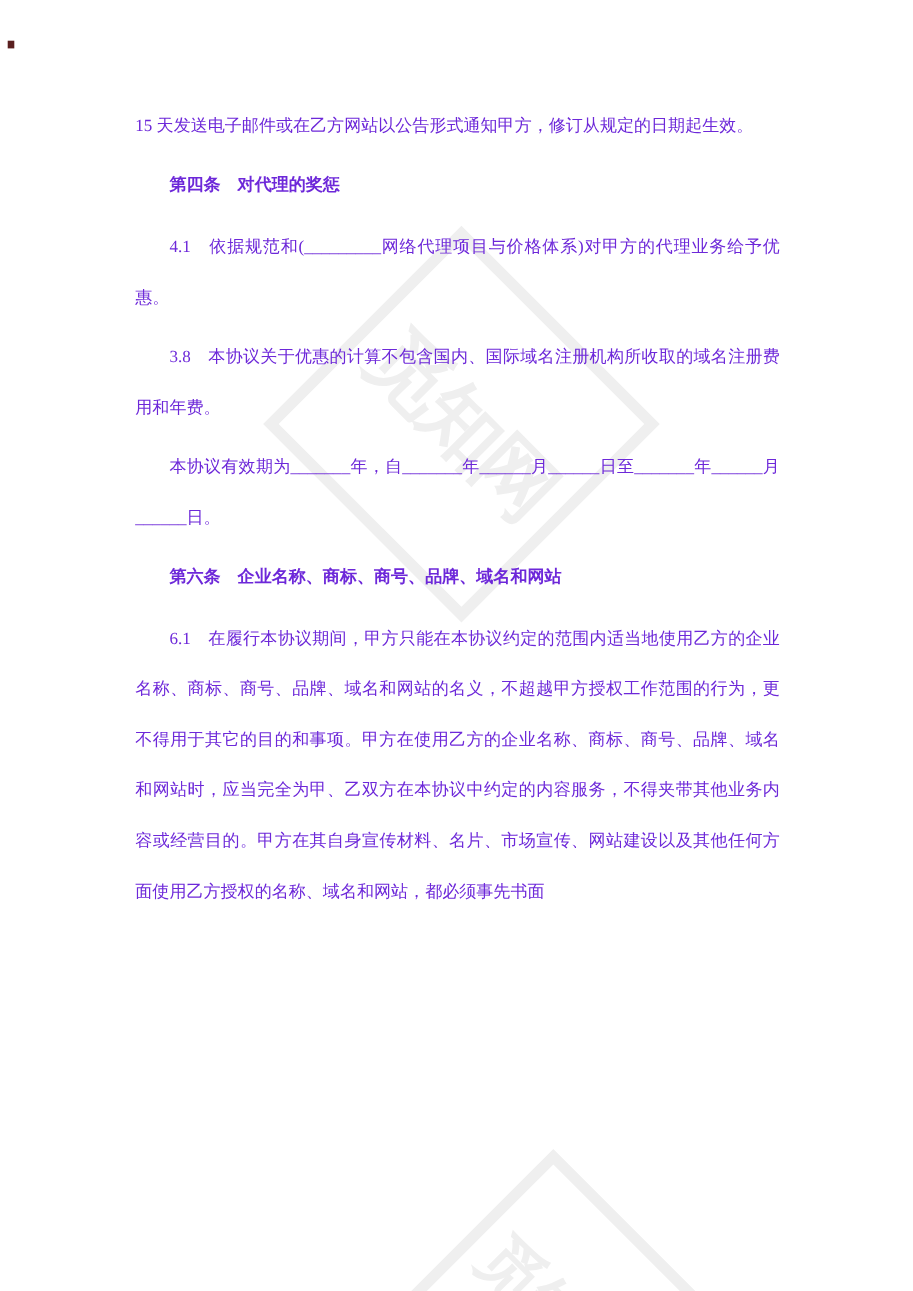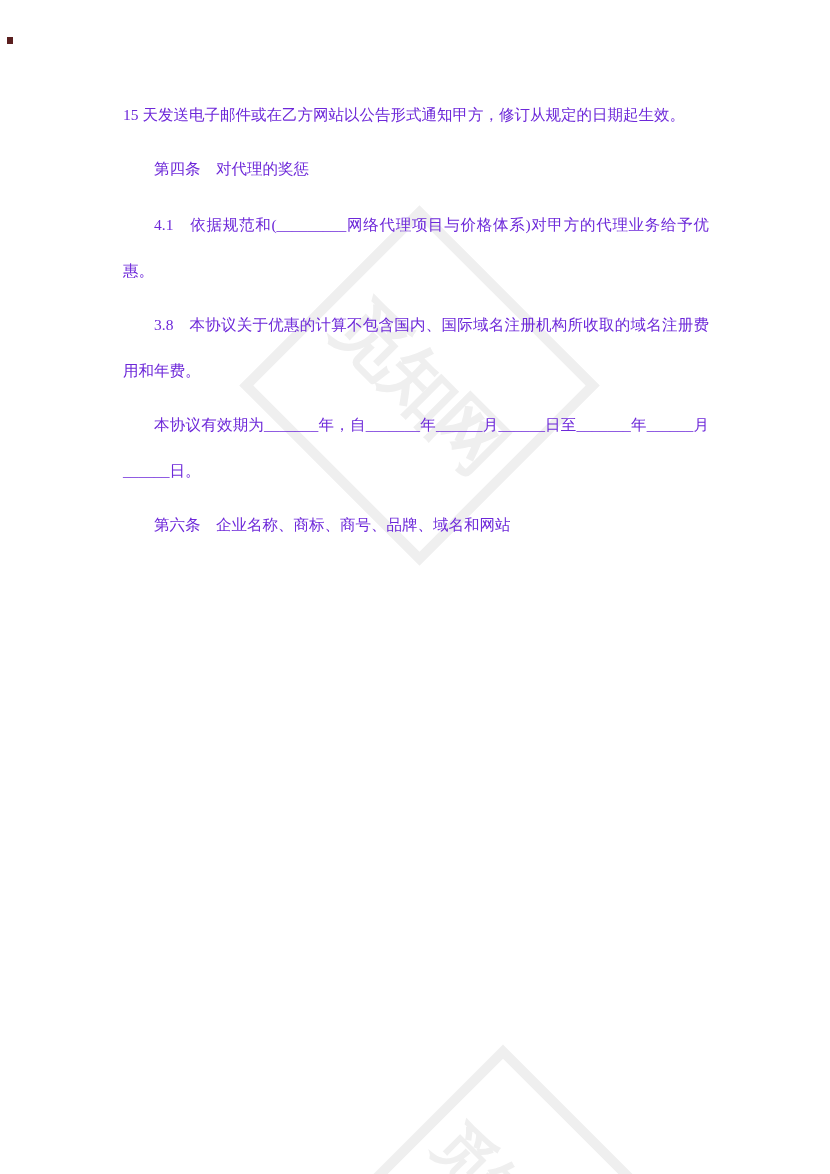--- a/index.html
+++ b/index.html
@@ -63,21 +63,21 @@
     text-align: justify;
   }
   .para {
     margin: 0 0 8px 0;
     text-indent: 2em;
   }
   .para.noindent {
     text-indent: 0;
   }
   .para.heading {
-    font-weight: normal;
+    font-weight: bold;
     margin: 4px 0 10px 0;
   }
   
   .stray-mark {
     position: absolute;
     left: 7px;
     top: 37px;
     width: 6px;
     height: 7px;
     background: #5a1f1f;
@@ -111,15 +111,16 @@
     <p class="para">4.1　依据规范和(_________网络代理项目与价格体系)对甲方的代理业务给予优惠。</p>
 
     <p class="para">3.8　本协议关于优惠的计算不包含国内、国际域名注册机构所收取的域名注册费用和年费。</p>
 
 
 
     <p class="para">本协议有效期为_______年，自_______年______月______日至_______年______月______日。</p>
 
     <p class="para heading">第六条　企业名称、商标、商号、品牌、域名和网站</p>
 
+    <p class="para">6.1　在履行本协议期间，甲方只能在本协议约定的范围内适当地使用乙方的企业名称、商标、商号、品牌、域名和网站的名义，不超越甲方授权工作范围的行为，更不得用于其它的目的和事项。甲方在使用乙方的企业名称、商标、商号、品牌、域名和网站时，应当完全为甲、乙双方在本协议中约定的内容服务，不得夹带其他业务内容或经营目的。甲方在其自身宣传材料、名片、市场宣传、网站建设以及其他任何方面使用乙方授权的名称、域名和网站，都必须事先书面</p>
   </div>
 
 </div>
 
 </body></html>

